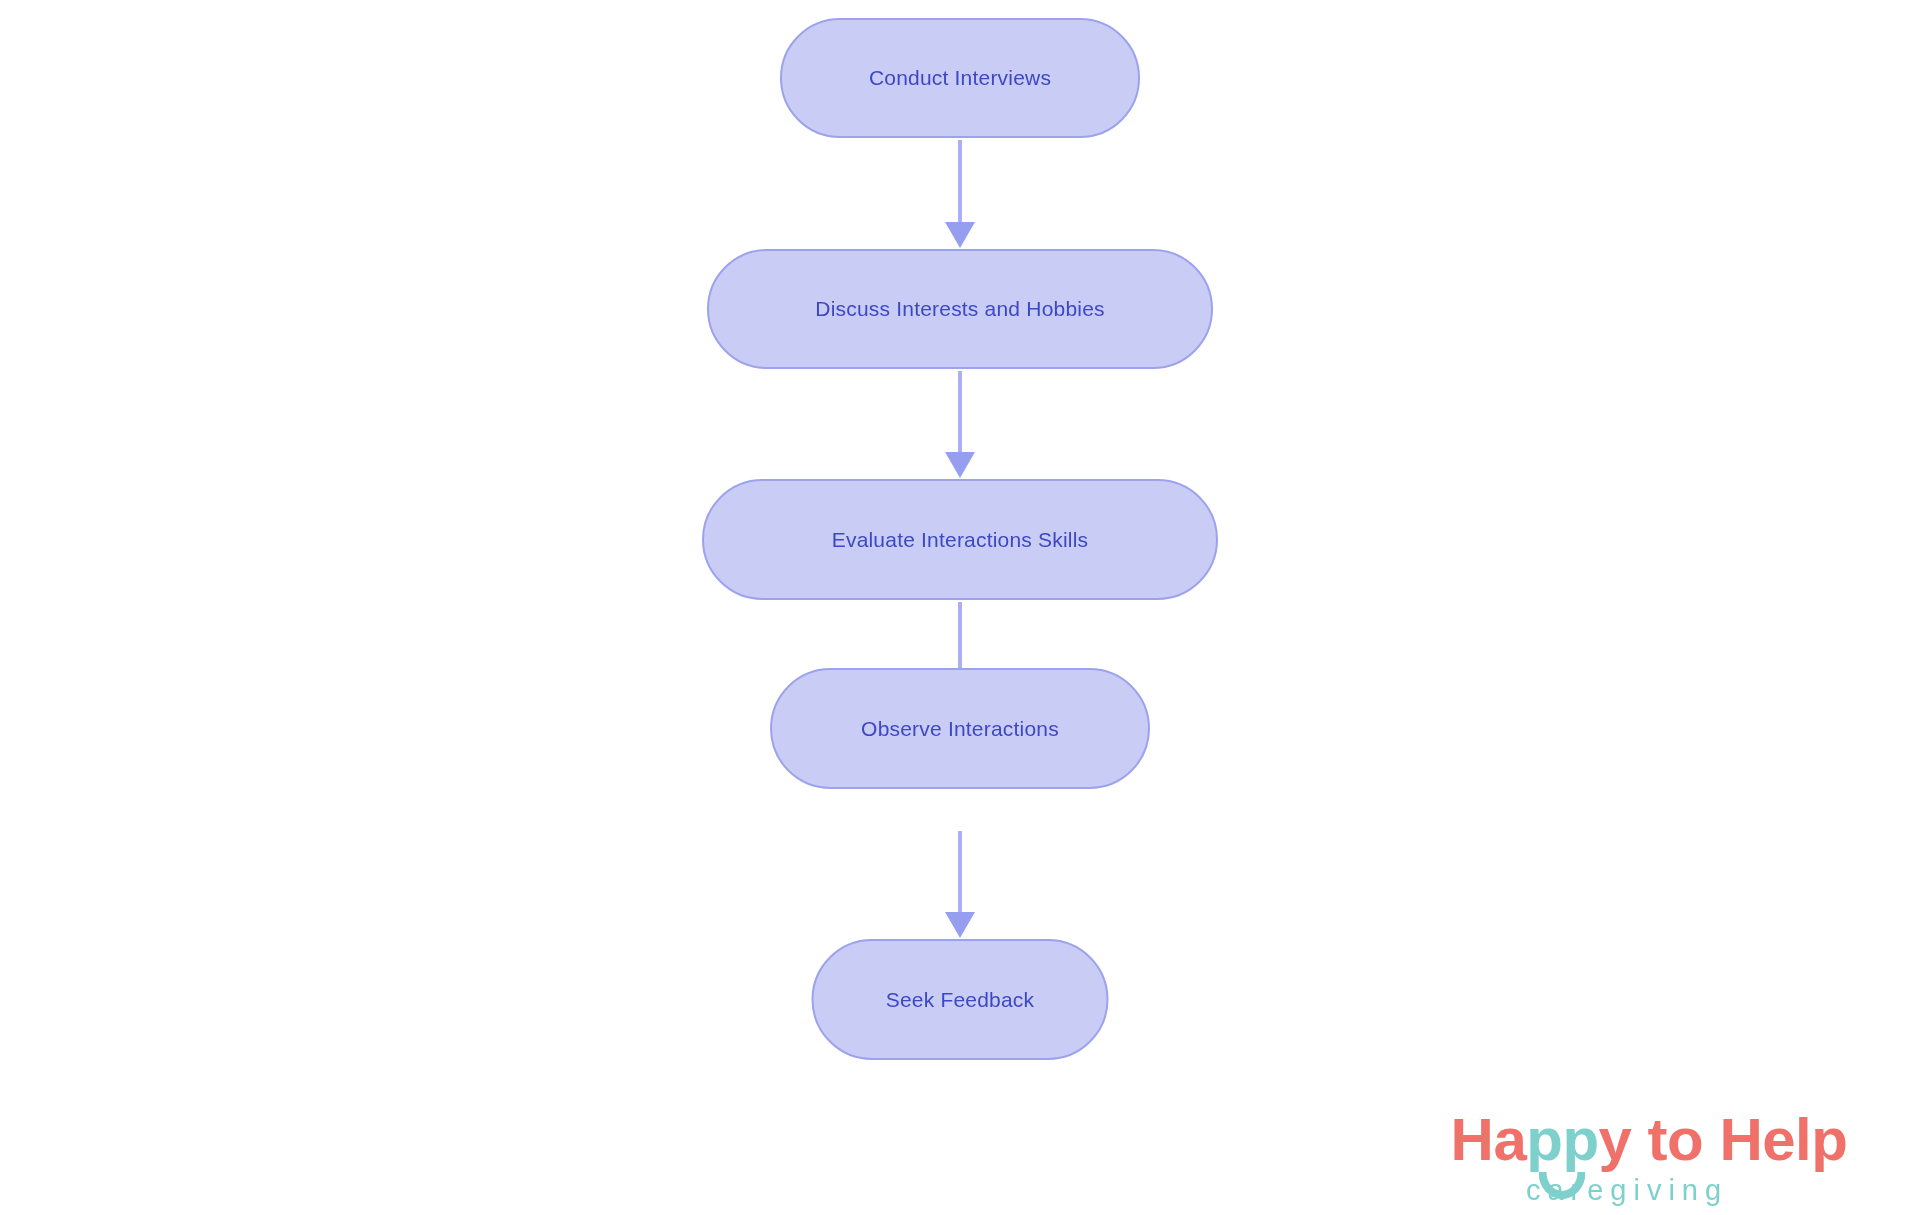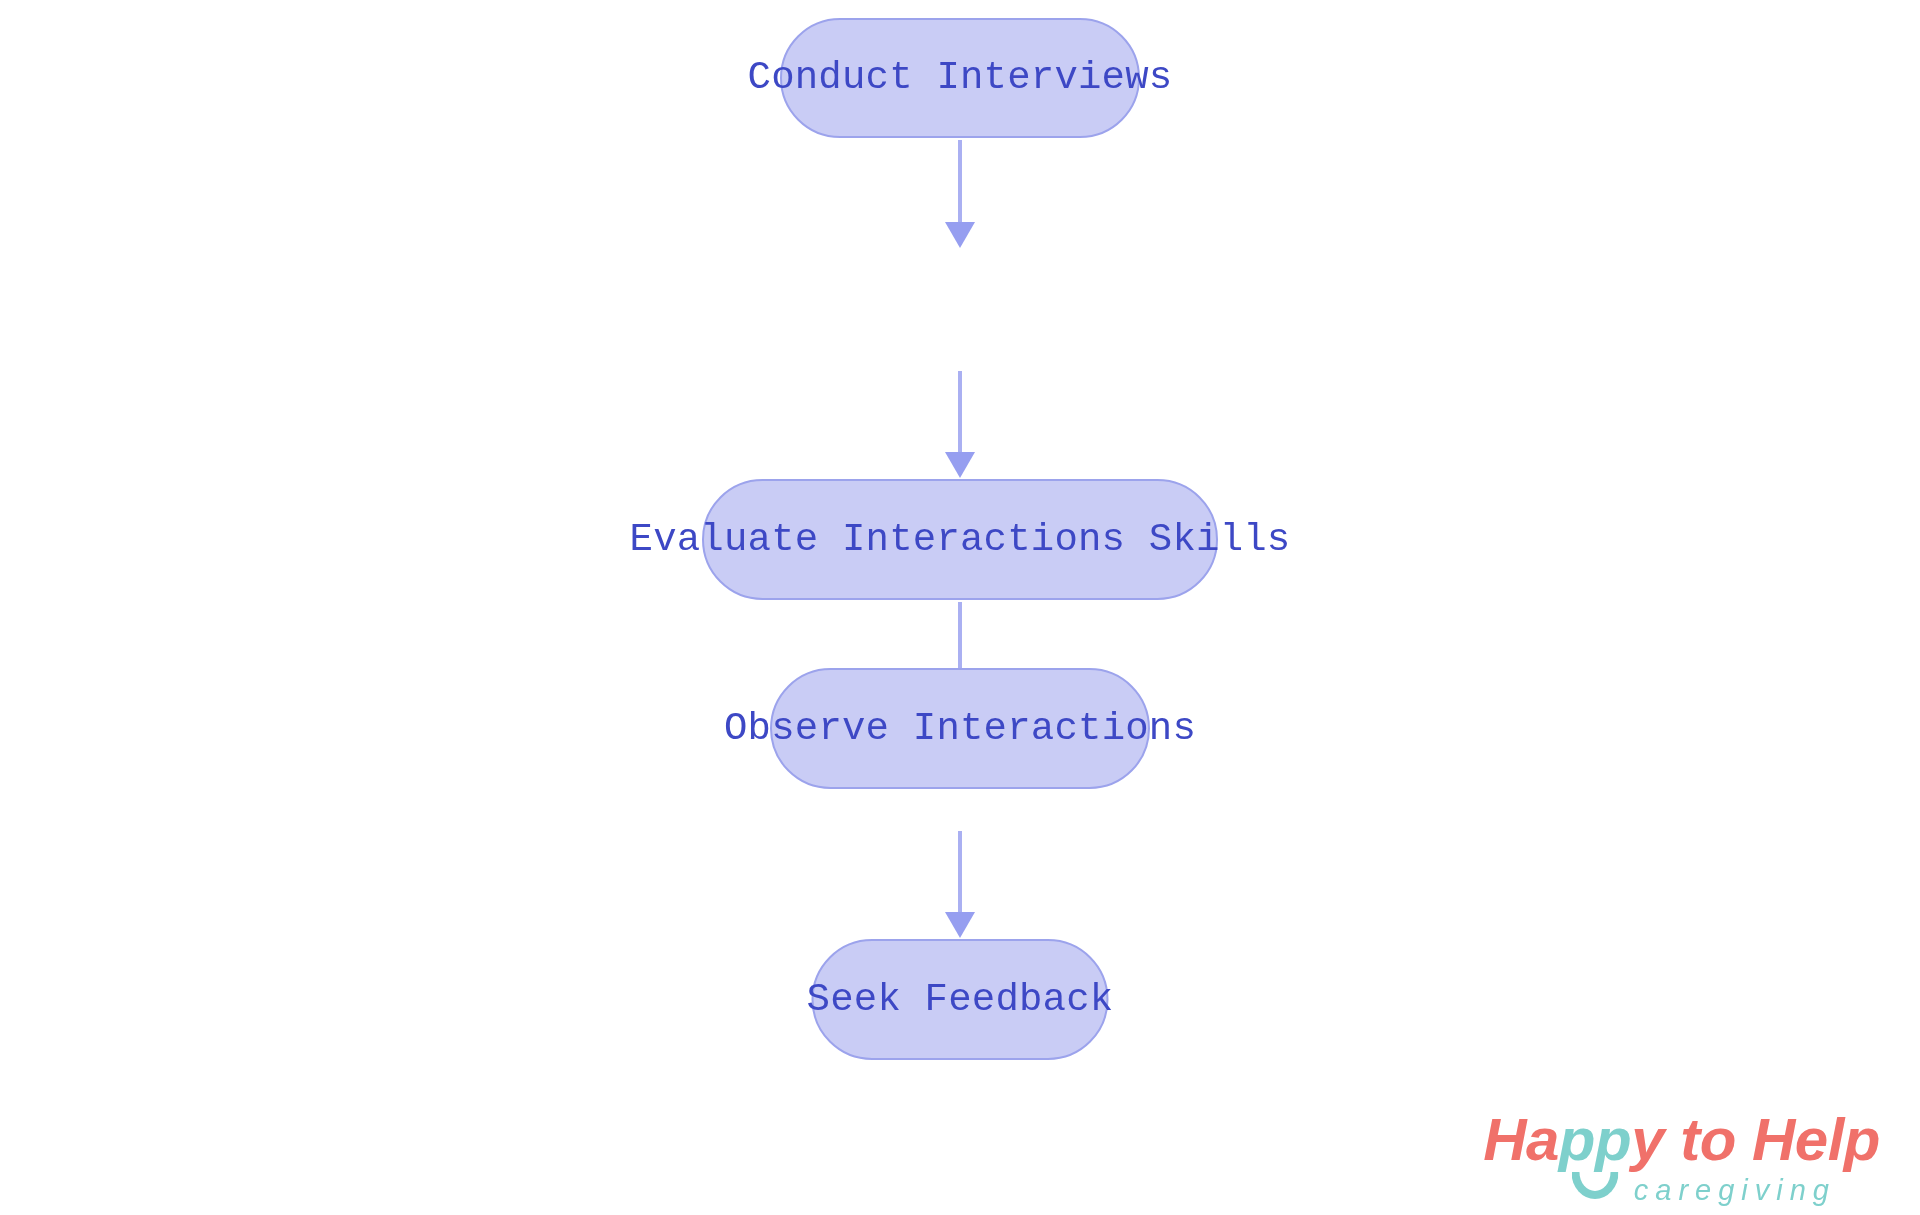--- a/index.html
+++ b/index.html
@@ -29,24 +29,23 @@
     position: absolute;
     left: 50%;
     transform: translateX(-50%);
     display: flex;
     align-items: center;
     justify-content: center;
     background: var(--node-fill);
     border: 2px solid var(--node-border);
     border-radius: 61px;
     color: var(--node-text);
-    font-size: 39px;
+    font-size: 21px;
     letter-spacing: 0.2px;
     white-space: nowrap;
-    font-family: Liberation Mono, monospace;
   }
   .node-0 { top: 18px;  width: 360px; height: 120px; }
   .node-1 { top: 249px; width: 506px; height: 120px; }
   .node-2 { top: 479px; width: 516px; height: 121px; }
   .node-3 { top: 668px; width: 380px; height: 121px; }
   .node-4 { top: 939px; width: 297px; height: 121px; }
 
   
   .arrow {
     position: absolute;
@@ -73,22 +72,21 @@
     border-top: 26px solid var(--arrow-head);
     margin-top: -1px;
   }
 
   
   .logo {
     position: absolute;
     left: 1418px;
     top: 1110px;
     width: 462px;
-    text-align: right;
-    font-style: italic;
+    text-align: center;
   }
   .logo-wordmark {
     font-size: 60px;
     font-weight: bold;
     line-height: 1;
     color: var(--coral);
     white-space: nowrap;
     letter-spacing: -0.5px;
   }
   .logo-pp {
@@ -123,20 +121,23 @@
 
   <div class="node node-0">
     <span>Conduct Interviews</span>
   </div>
 
   <div class="arrow arrow-0">
     <div class="arrow-line"></div>
     <div class="arrow-head"></div>
   </div>
 
+  <div class="node node-1">
+    <span>Discuss Interests and Hobbies</span>
+  </div>
 
   <div class="arrow arrow-1">
     <div class="arrow-line"></div>
     <div class="arrow-head"></div>
   </div>
 
   <div class="node node-2">
     <span>Evaluate Interactions Skills</span>
   </div>
 

